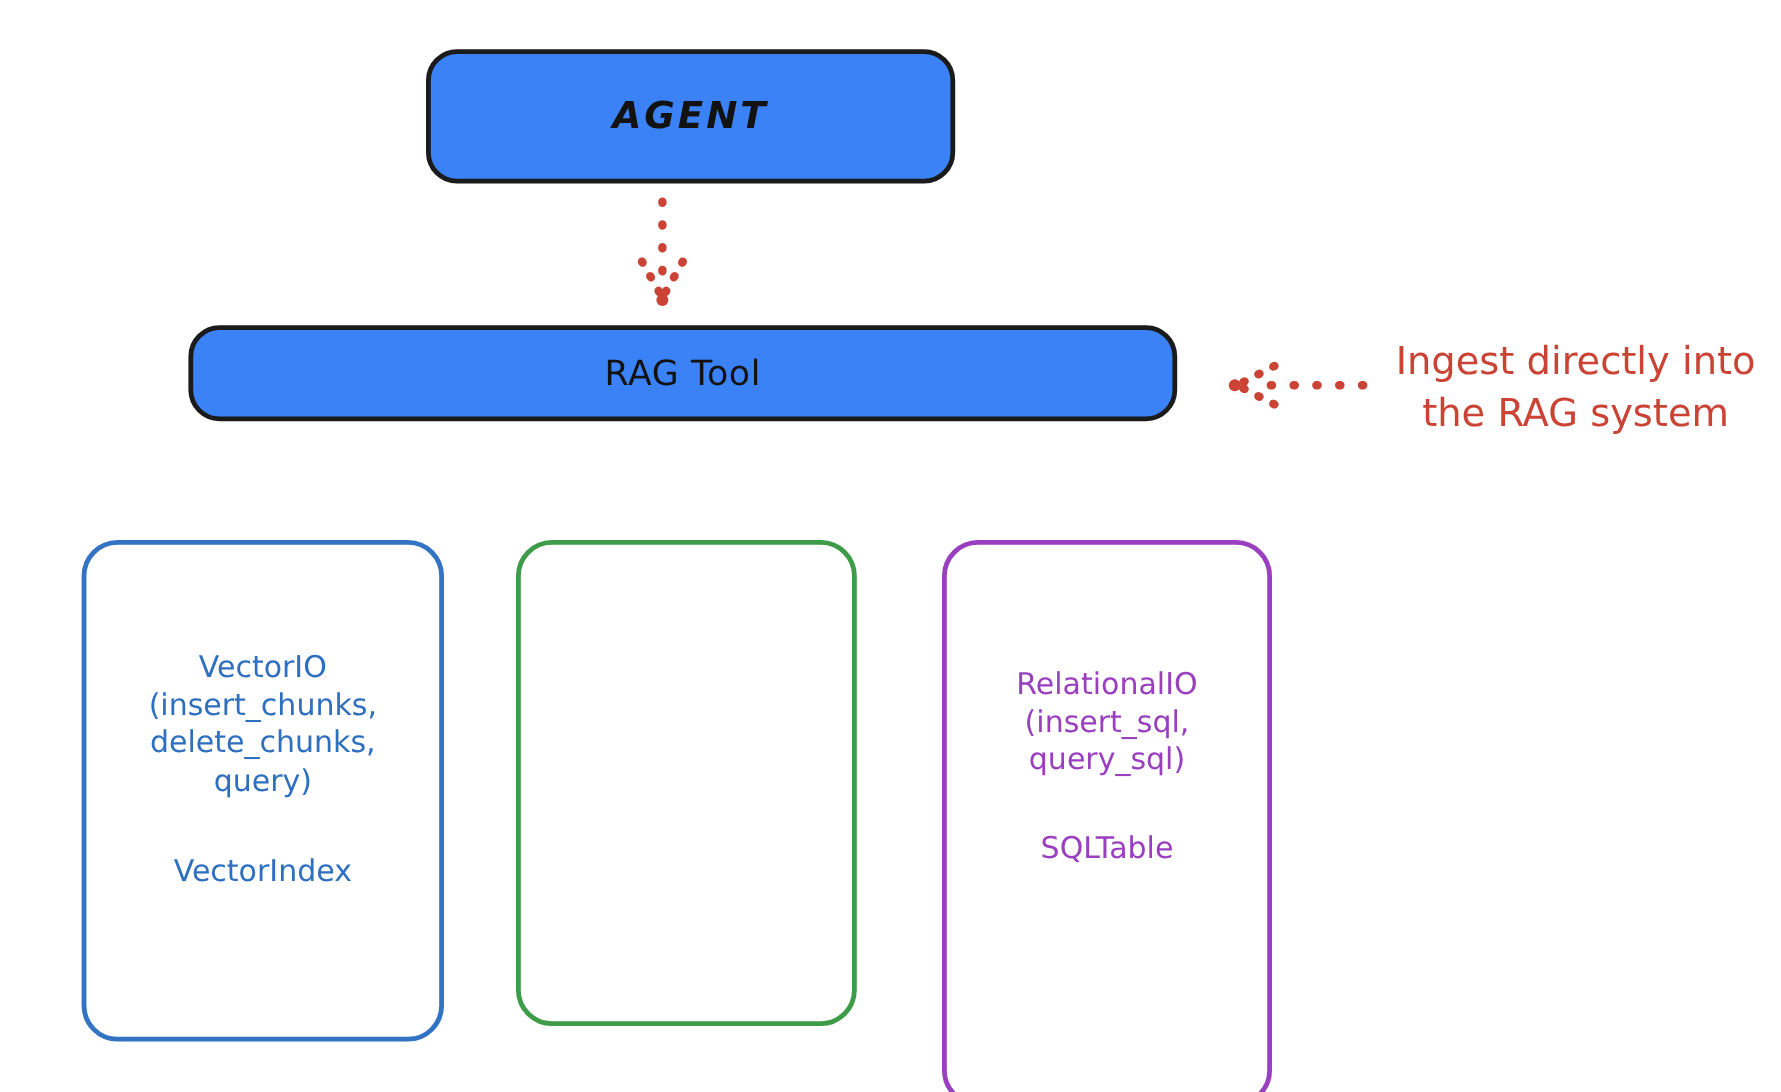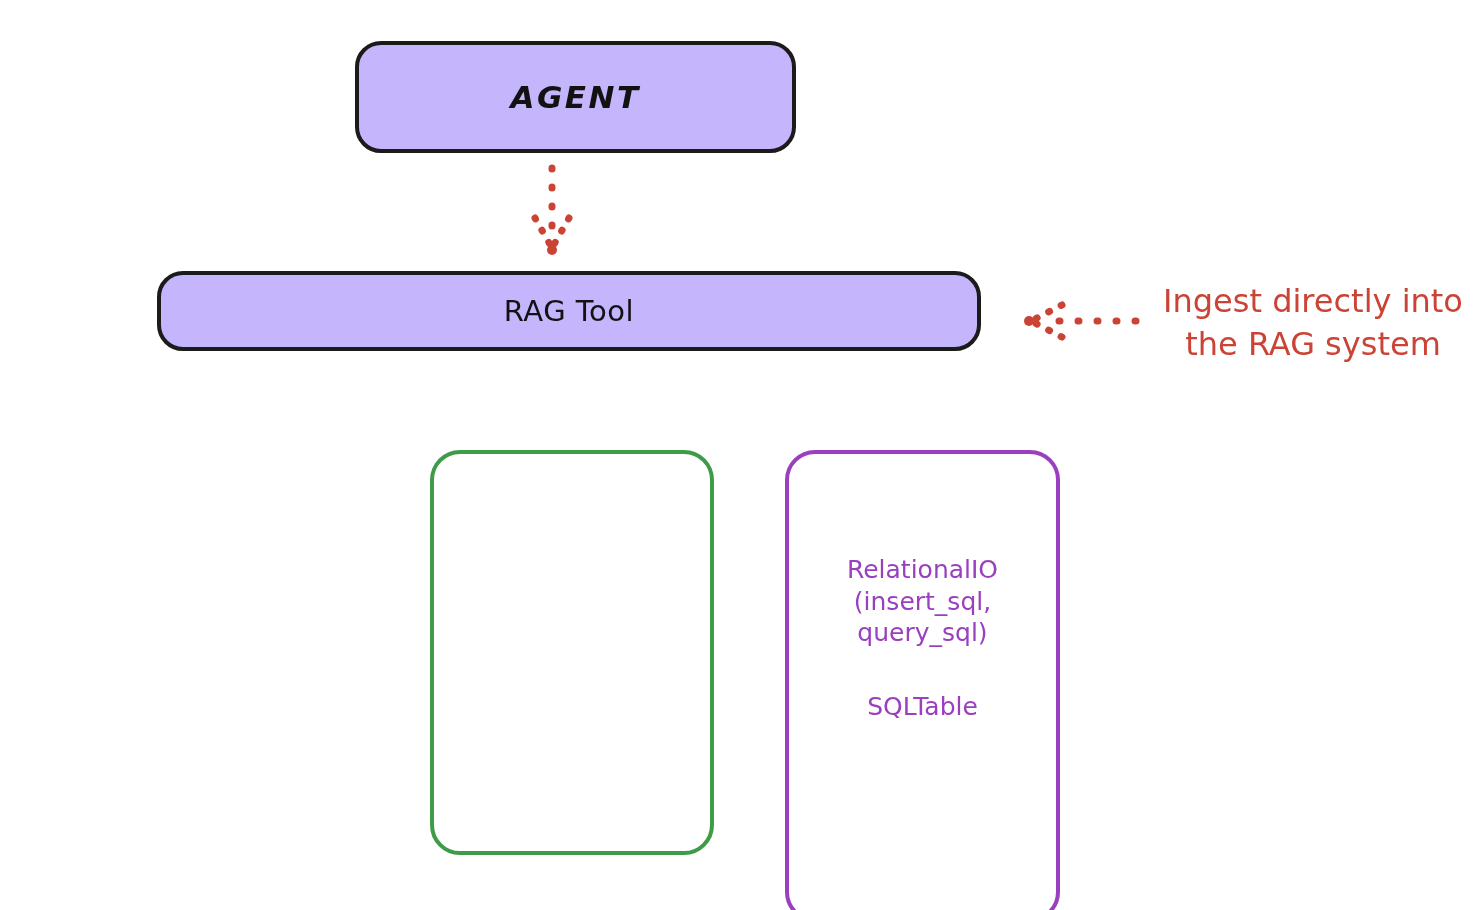--- a/index.html
+++ b/index.html
@@ -17,21 +17,21 @@
 
   .canvas {
     position: absolute;
     inset: 0;
   }
 
   
   .node {
     position: absolute;
     box-sizing: border-box;
-    background: #c4b5fd;
+    background: #3b82f6;
     display: flex;
     align-items: center;
     justify-content: center;
     text-align: center;
   }
 
   .node-black {
     border: 4px solid #1b1b1b;
     border-radius: 26px;
   }
@@ -173,20 +173,27 @@
   </svg>
 
   <div id="agent-node" class="node node-black">
     <span class="node-label">AGENT</span>
   </div>
 
   <div id="rag-tool-node" class="node node-black">
     <span class="node-label">RAG Tool</span>
   </div>
 
+  <div id="vector-io-node" class="provider">
+    <div class="api-label">VectorIO
+(insert_chunks,
+delete_chunks,
+query)</div>
+    <div class="index-label">VectorIndex</div>
+  </div>
 
   <div id="key-value-io-node" class="provider">
   </div>
 
   <div id="relational-io-node" class="provider">
     <div class="api-label">RelationalIO
 (insert_sql,
 query_sql)</div>
     <div class="index-label">SQLTable</div>
   </div>

